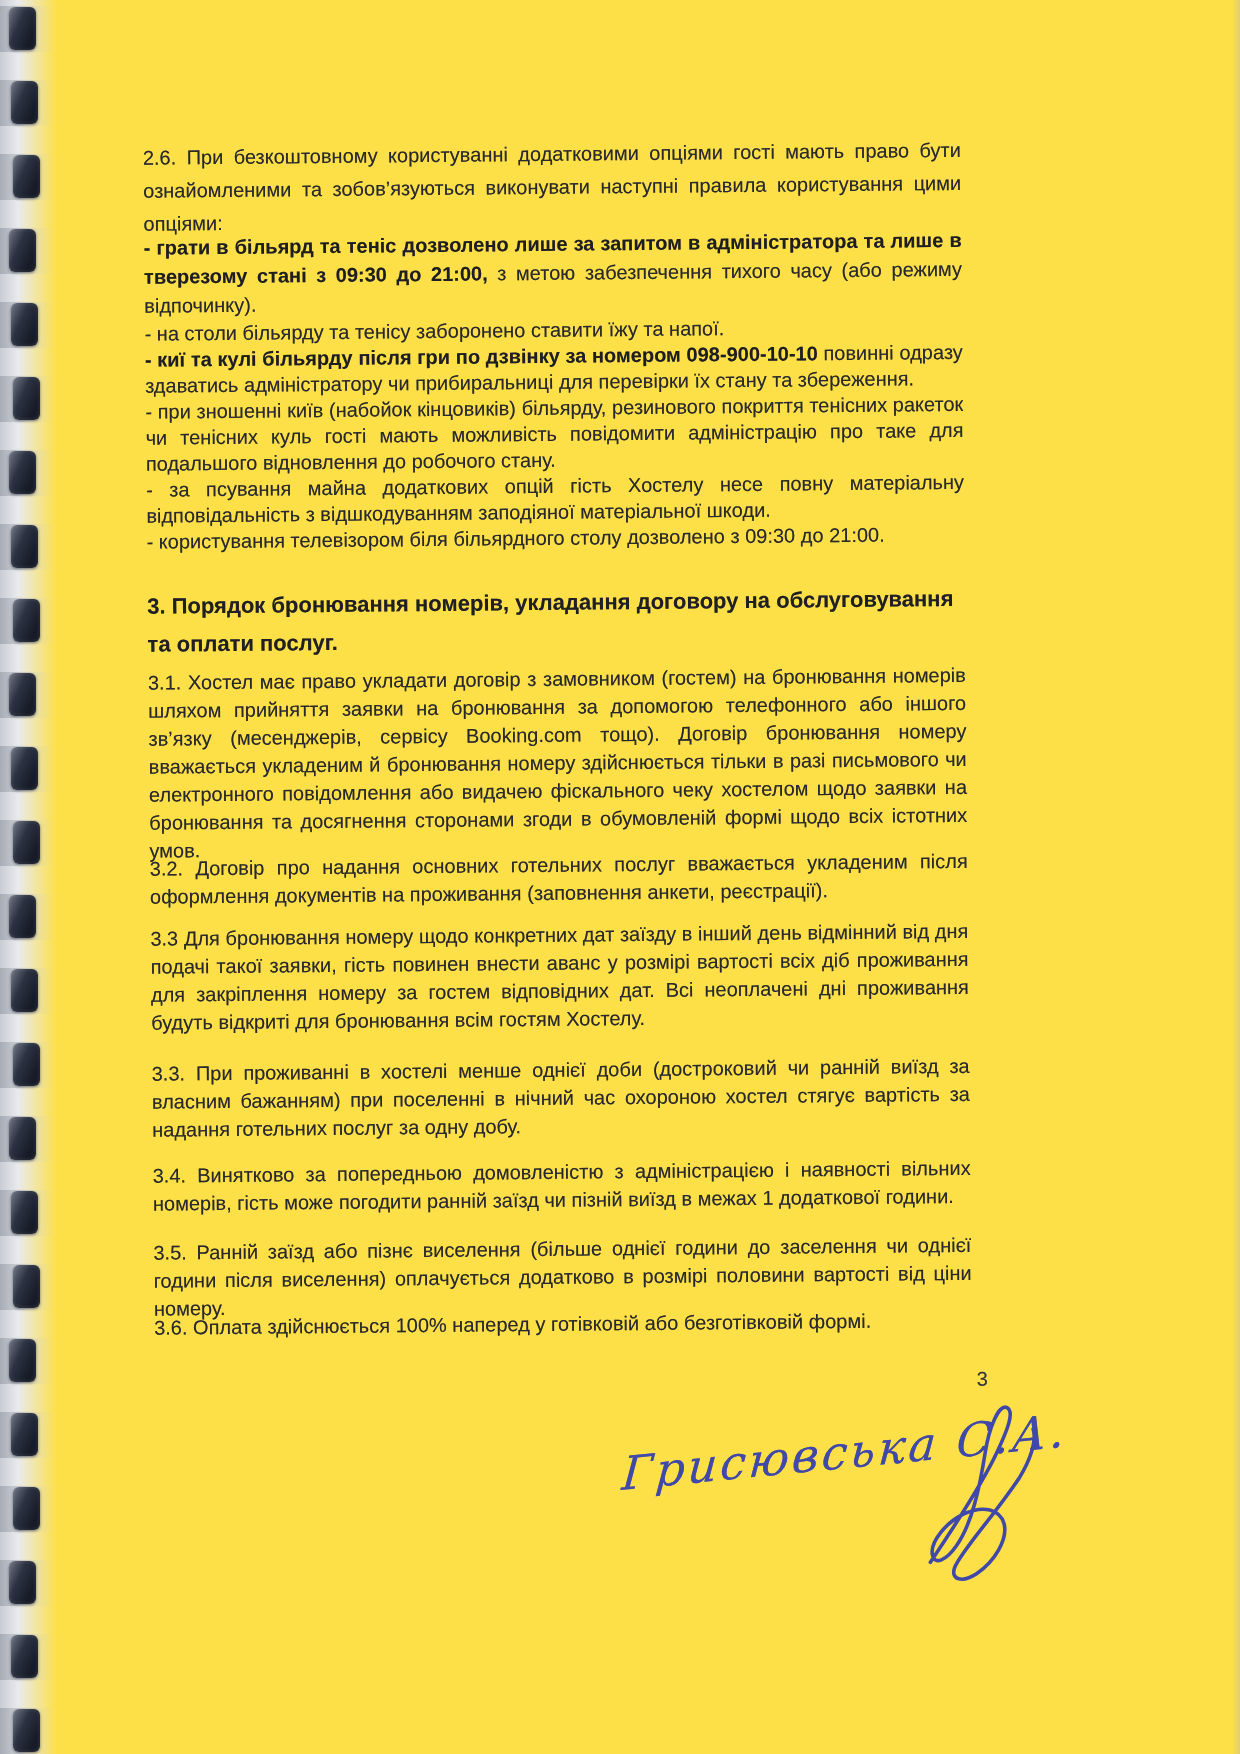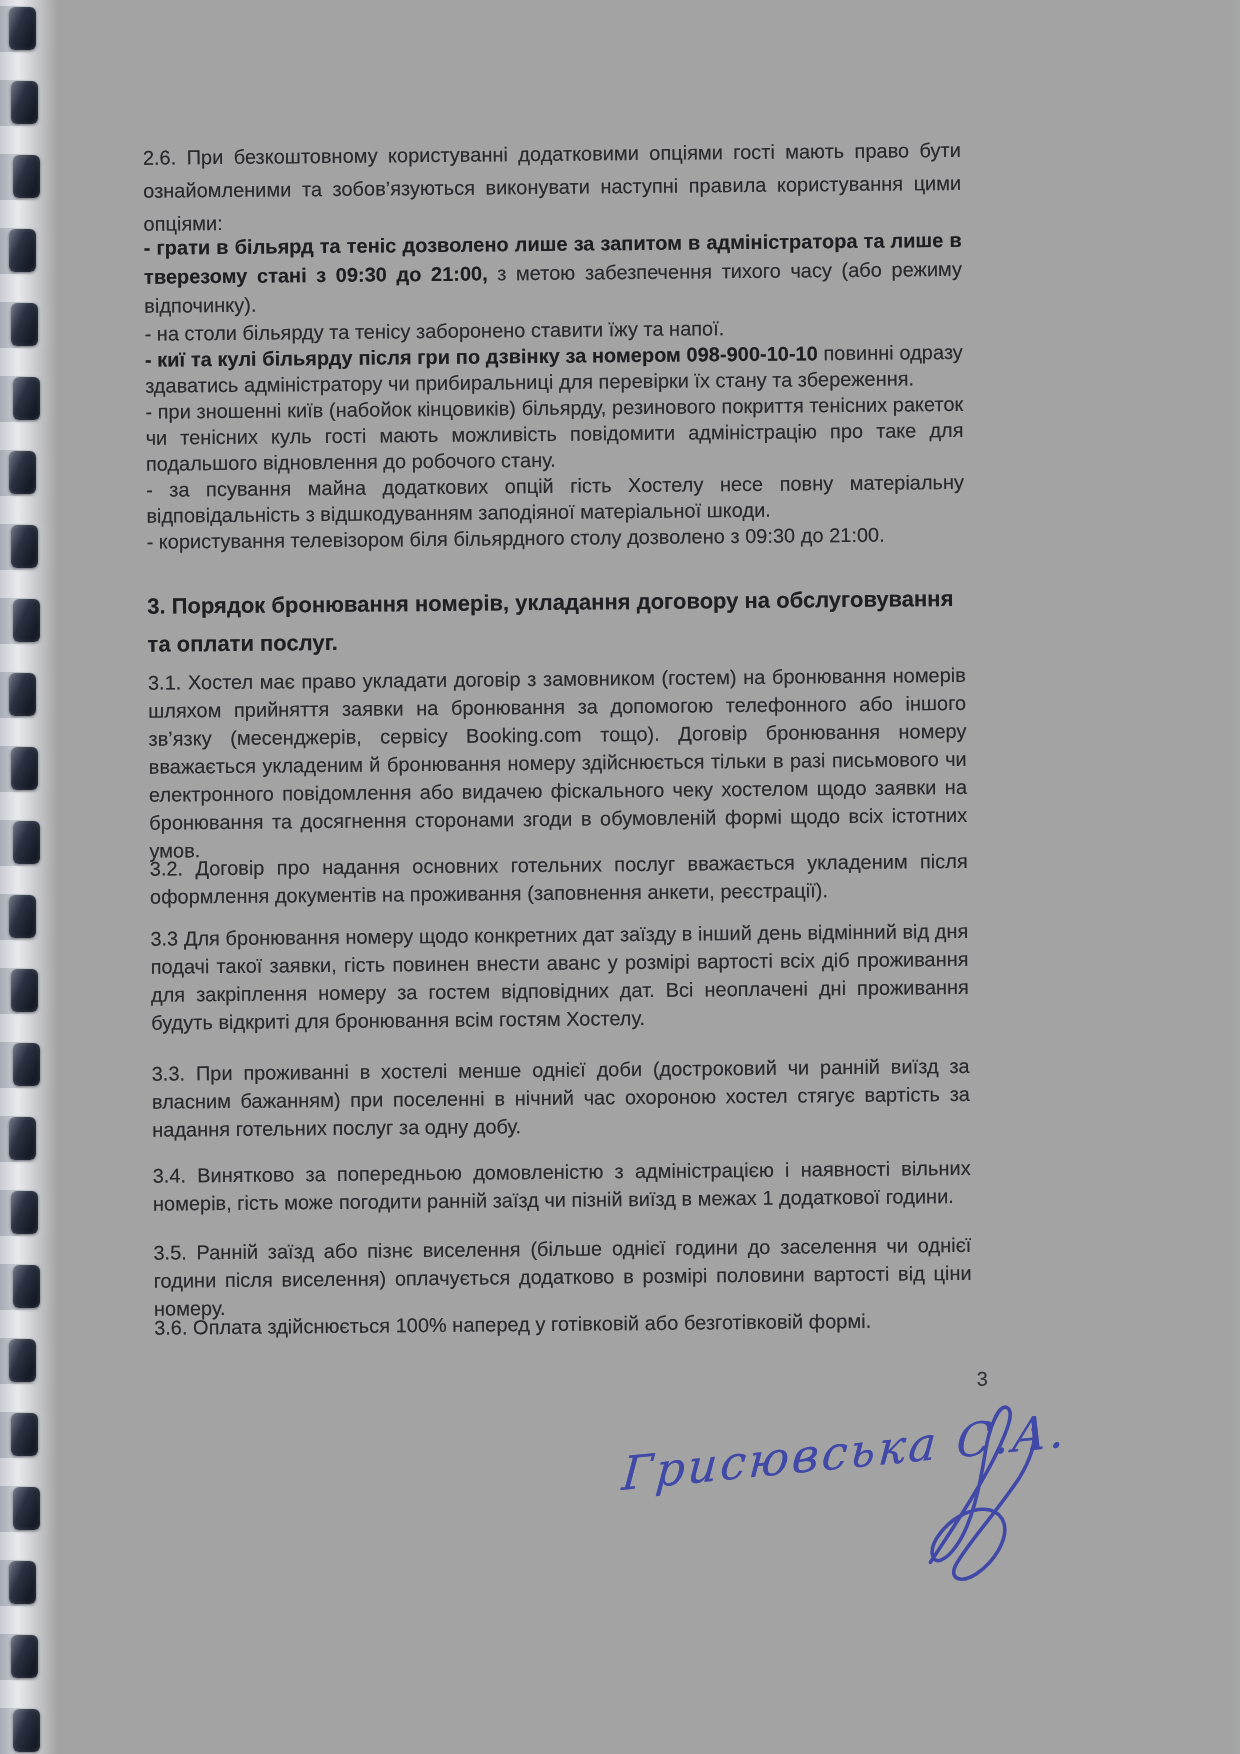--- a/index.html
+++ b/index.html
@@ -6,21 +6,21 @@
     margin: 0;
     padding: 0;
     background: #e8e8ea;
     font-family: "Liberation Sans", "DejaVu Sans", sans-serif;
   }
   .page {
     position: relative;
     width: 1240px;
     height: 1754px;
     margin: 0 auto;
-    background: #a3a3a3;
+    background: #fde047;
     overflow: hidden;
   }
   
   .edge-shade-left {
     position: absolute;
     top: 0; left: 0; bottom: 0;
     width: 64px;
     background: linear-gradient(to right, #c9ccd3 0%, #e9eaee 28%, rgba(255,255,255,0) 90%);
     pointer-events: none;
   }

